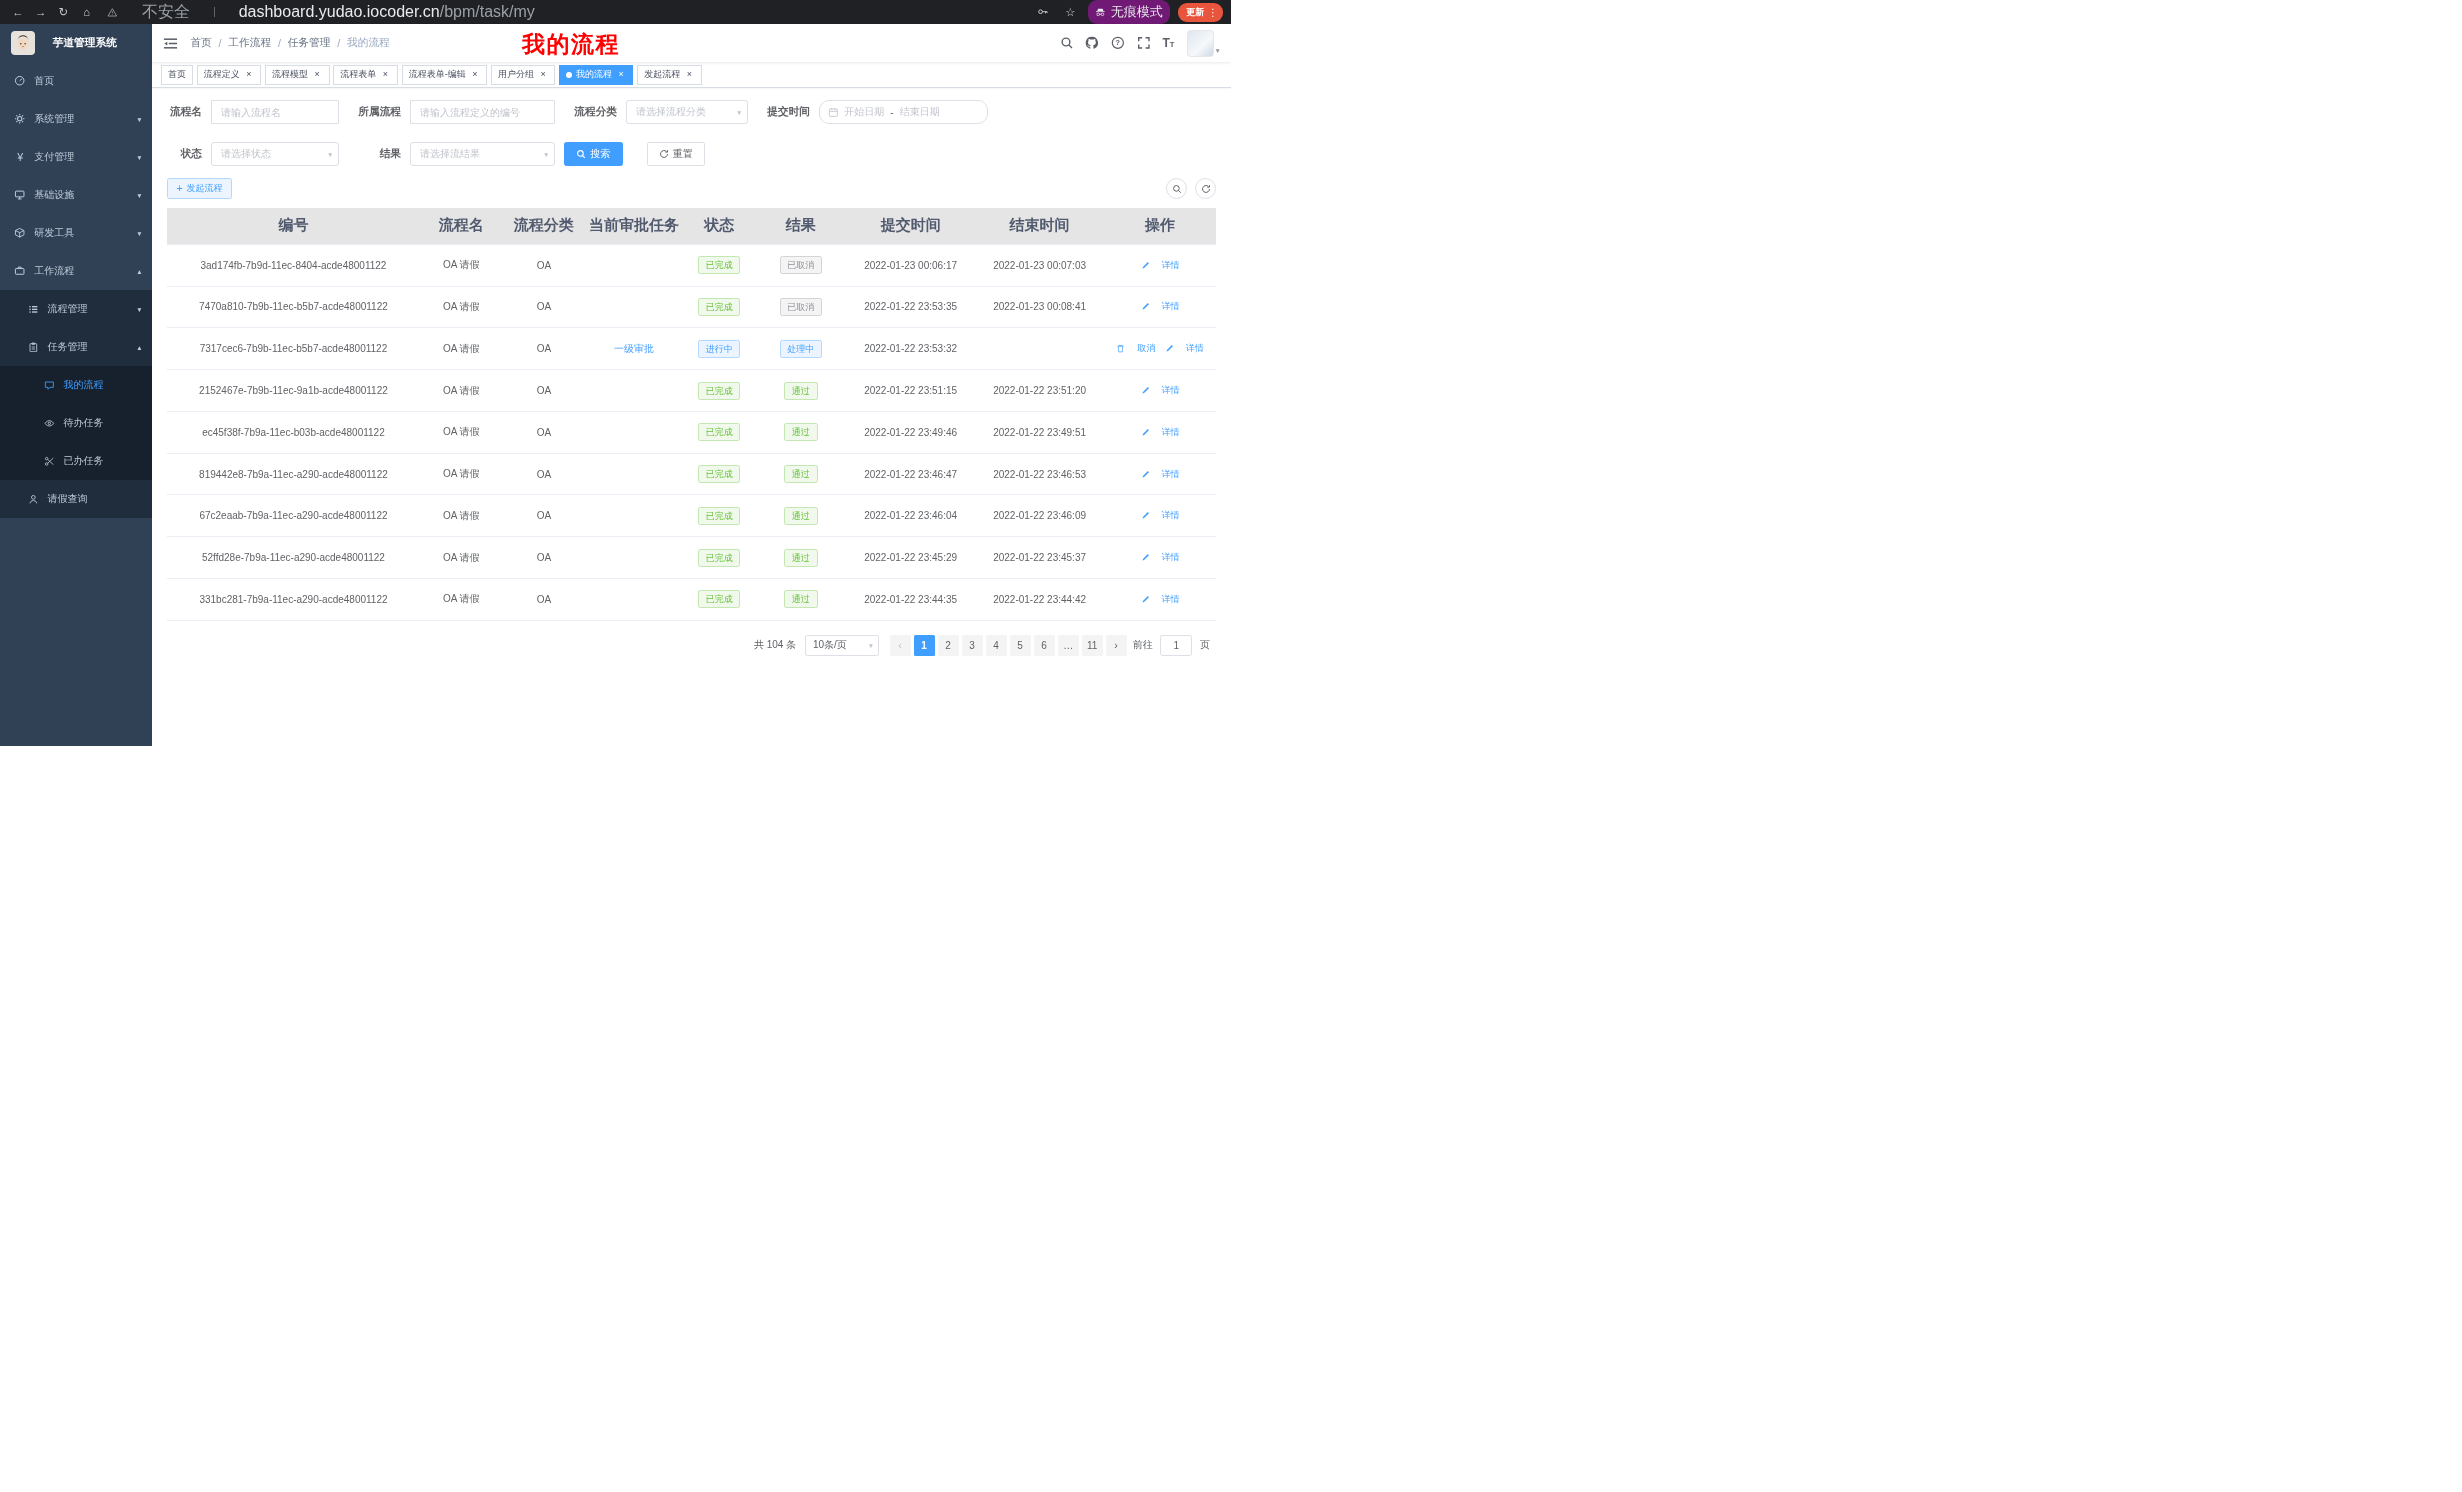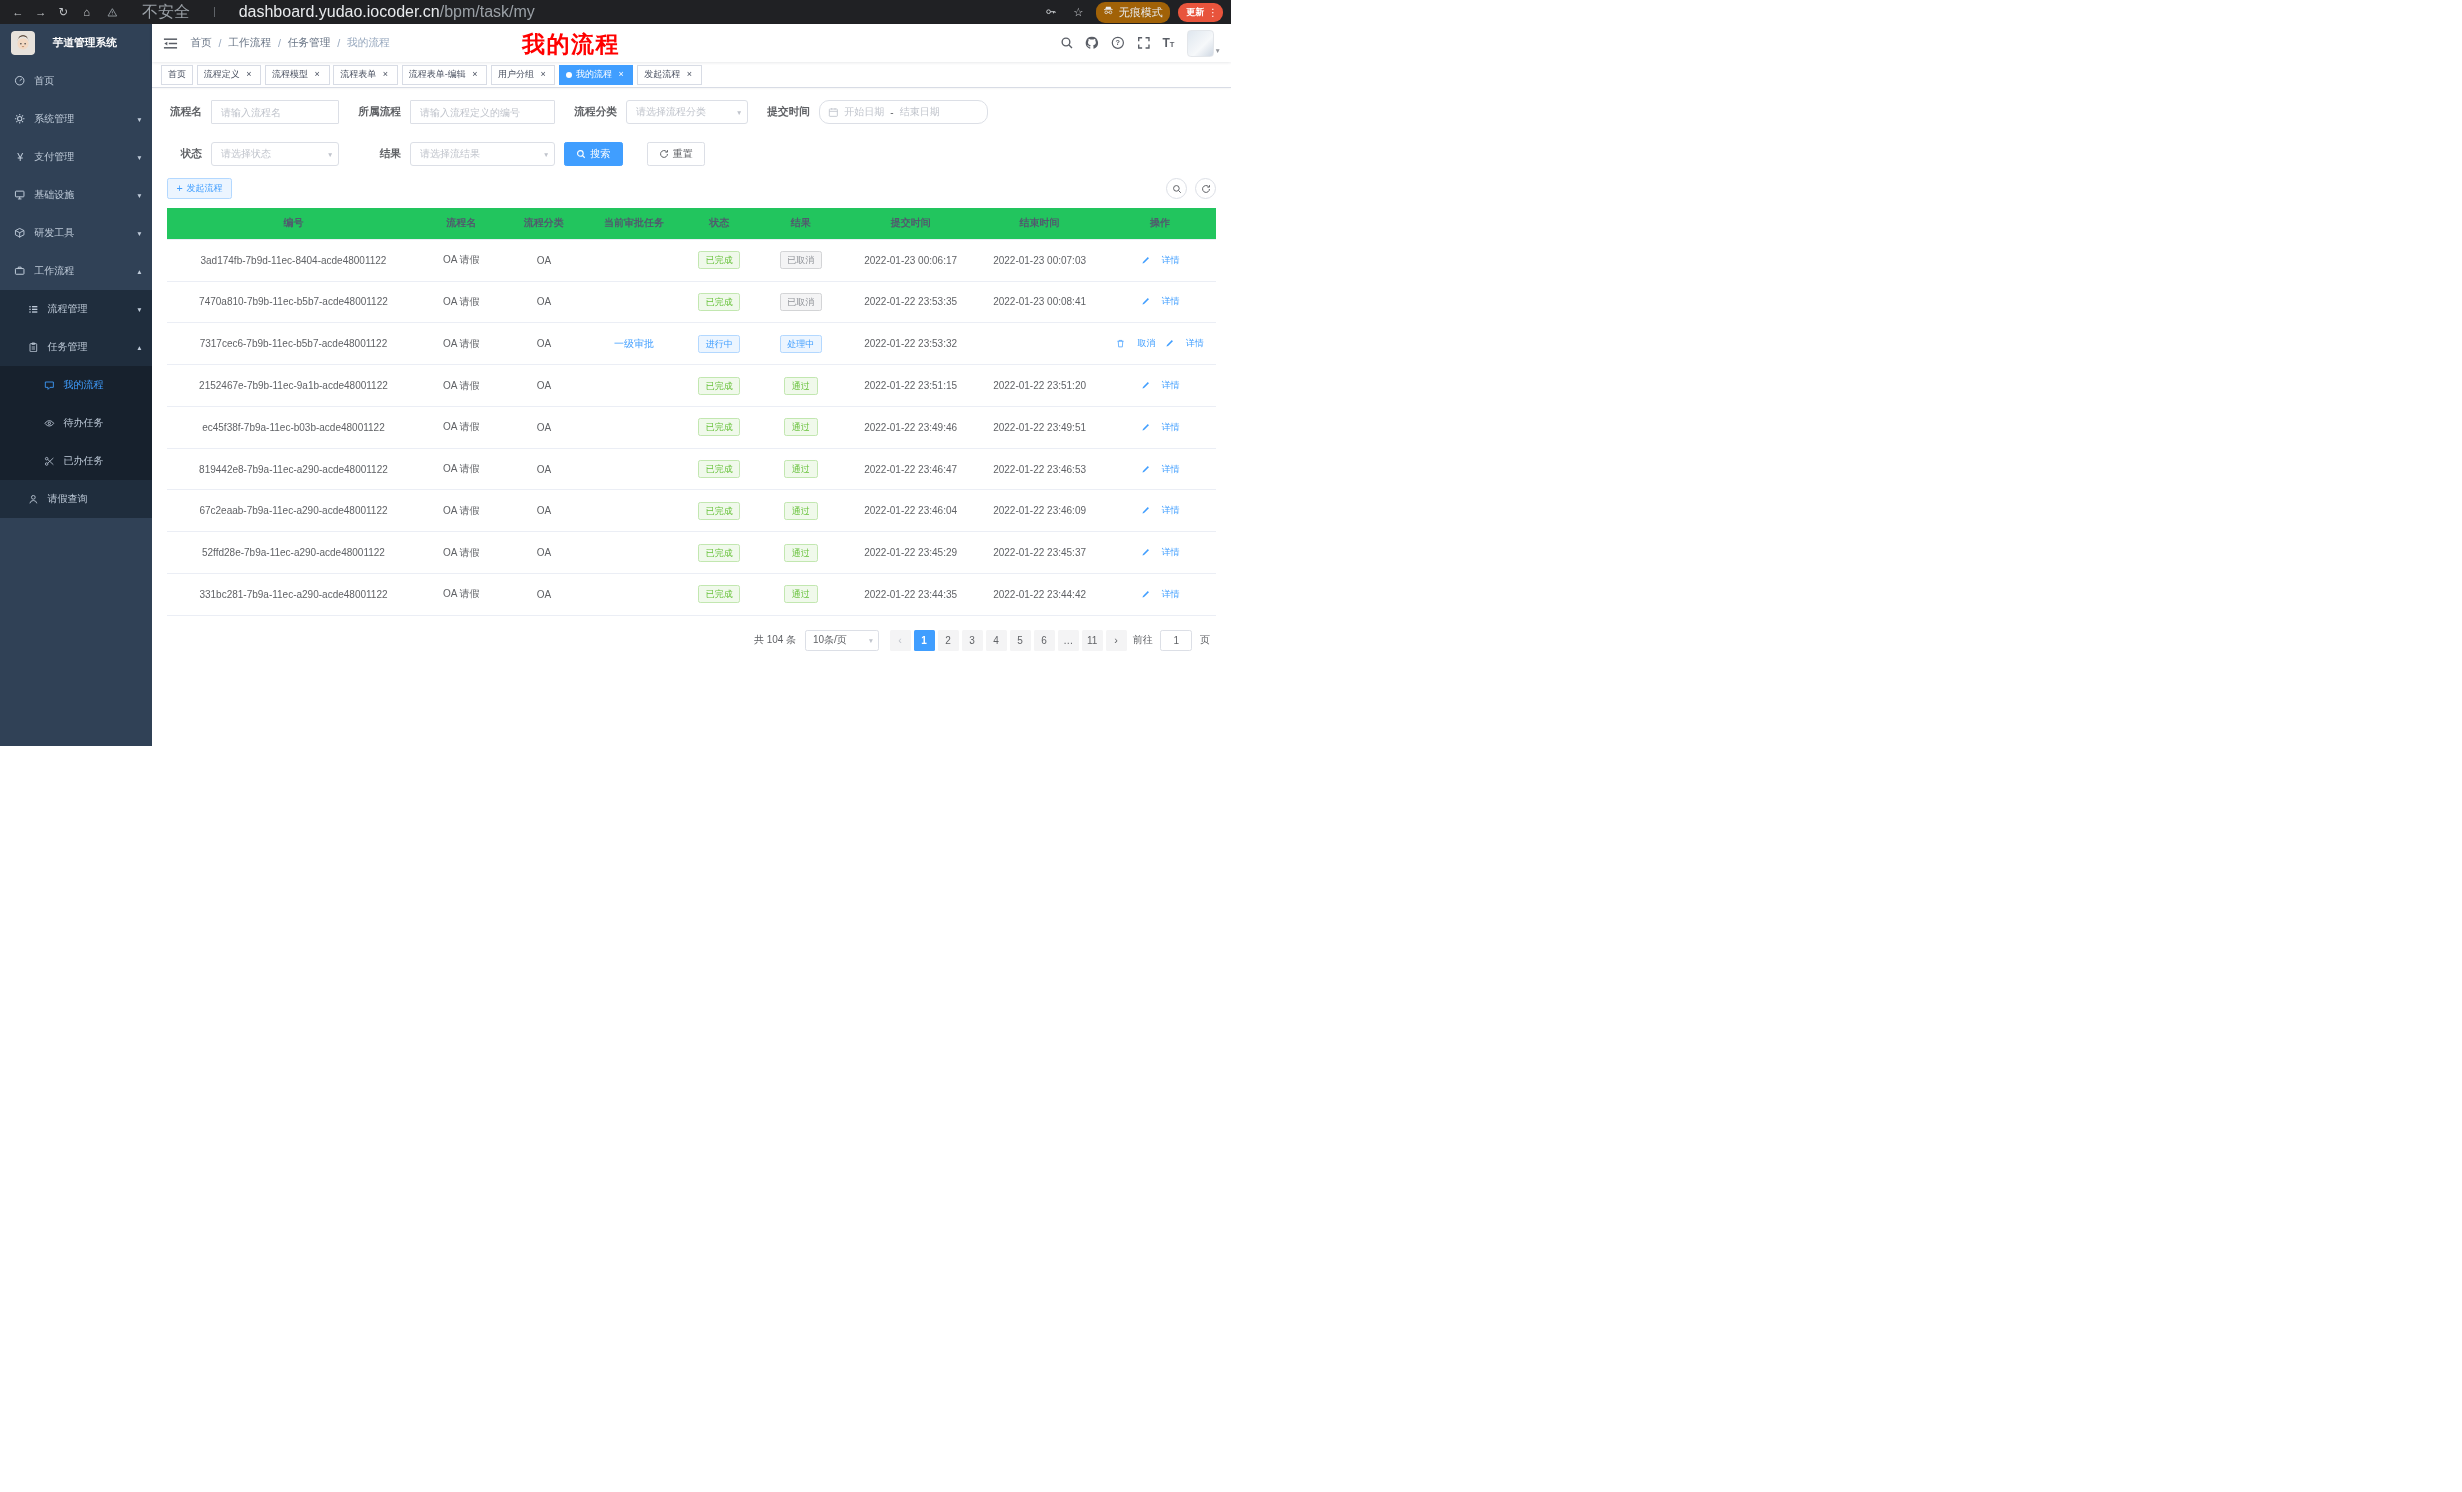--- a/index.html
+++ b/index.html
@@ -11,21 +11,21 @@
   .chrome{height:24px;background:var(--chrome-bg,#202124);display:flex;align-items:center;padding:0 7.6px;gap:3px;color:#c7cacd}
   .nav-ic{width:20px;height:20px;display:flex;align-items:center;justify-content:center;font-size:11.4px;color:#c7cacd;border-radius:50%;cursor:pointer}
   .addr{display:flex;align-items:center;gap:24px;margin-left:7.6px;flex:1;font-size:16px;min-width:0}
   .warn-ic{color:#9aa0a6}
   .sec-label{color:#9aa0a6}
   .addr-div{width:0.8px;height:10.7px;background:#5f6368}
   .url{color:#e8eaed;white-space:nowrap;overflow:hidden}
   .url .url-path{color:#9aa0a6}
   .chrome-right{display:flex;align-items:center;gap:7.6px;margin-left:auto}
   .star{font-size:11.4px;color:#c7cacd}
-  .incog{display:flex;gap:4.6px;background:#a16207;border-radius:9px;padding:3px 7.6px;font-size:11px;color:#e8eaed}
+  .incog{display:flex;align-items:center;gap:4.6px;background:#701a75;border-radius:9px;padding:3px 7.6px;font-size:13px;color:#e8eaed}
   .update-pill{display:flex;align-items:center;gap:3.8px;background:var(--update-pill,#e8543c);border-radius:9px;padding:3px 5.3px 3px 8.4px;font-size:9px;color:#fff;font-weight:700;cursor:pointer}
   .kebab{font-weight:400;font-size:10px}
 
   
   .sidebar{position:absolute;left:0;top:24px;bottom:0;width:152px;background:var(--sidebar-bg,#304156);overflow:hidden}
   .logo{height:38px;display:flex;align-items:center;gap:18px;padding-left:10.7px}
   .logo-img{width:24px;height:24px;border-radius:3px;overflow:hidden;flex:none}
   .logo-title{color:#fff;font-size:10.7px;font-weight:700}
   .menu-item{height:38px;display:flex;align-items:center;color:#bfcbd9;font-size:10px;cursor:pointer;position:relative;padding-right:23px;white-space:nowrap}
   .menu-item .mi-icon{width:13px;margin-right:7.6px;display:flex;justify-content:center;color:#bfcbd9;font-size:10.7px;flex:none}
@@ -79,21 +79,21 @@
   .btn.reset{margin-left:24px}
   .btn .bicon{width:10px;height:10px}
   .btn.plain{height:21px;padding:0 8.4px;font-size:9px;background:#ecf5ff;border:0.8px solid #b3d8ff;color:var(--accent,#409eff)}
   .btn.plain .plus{font-size:10.7px;line-height:1}
   .toolbar{display:flex;align-items:center;margin-bottom:9px}
   .toolbar-right{margin-left:auto;display:flex;gap:7.6px}
   .circle-btn{width:21px;height:21px;border:0.8px solid #dcdfe6;border-radius:50%;display:flex;align-items:center;justify-content:center;color:#606266;background:#fff;cursor:pointer}
   .circle-btn svg{width:10px;height:10px}
 
   table.grid{width:100%;border-collapse:collapse;font-size:10px;color:#606266;table-layout:fixed}
-  .grid th{background:#22c55e;color:#515a6e;font-weight:700;padding:8.4px 3px;border-bottom:0.8px solid #ebeef5;text-align:center;font-size:10px}
+  .grid th{background:#e5e5e5;color:#515a6e;font-weight:700;padding:8.4px 3px;border-bottom:0.8px solid #ebeef5;text-align:center;font-size:15px}
   .grid td{padding:11.4px 3px;border-bottom:0.8px solid #ebeef5;text-align:center;overflow:hidden;white-space:nowrap;text-overflow:ellipsis}
   .task-link{color:var(--accent,#409eff);cursor:pointer}
   .badge{display:inline-block;padding:0 6.8px;height:18px;line-height:16.7px;border:0.8px solid;border-radius:2.3px;font-size:9px}
   .badge.success{color:var(--success-text,#67c23a);background:#f0f9eb;border-color:#c2e7b0}
   .badge.info{color:var(--info-text,#909399);background:#f4f4f5;border-color:#d3d4d6}
   .badge.primary{color:var(--accent,#409eff);background:#ecf5ff;border-color:#b3d8ff}
   .badge.danger{color:var(--danger-text,#f56c6c);background:#fef0f0;border-color:#fbc4c4}
   .action-link{color:var(--accent,#409eff);font-size:9px;display:inline-flex;align-items:center;gap:12px;margin:0 4.6px;cursor:pointer;text-decoration:none}
   .action-link .ai{width:9px;height:9px}
 

